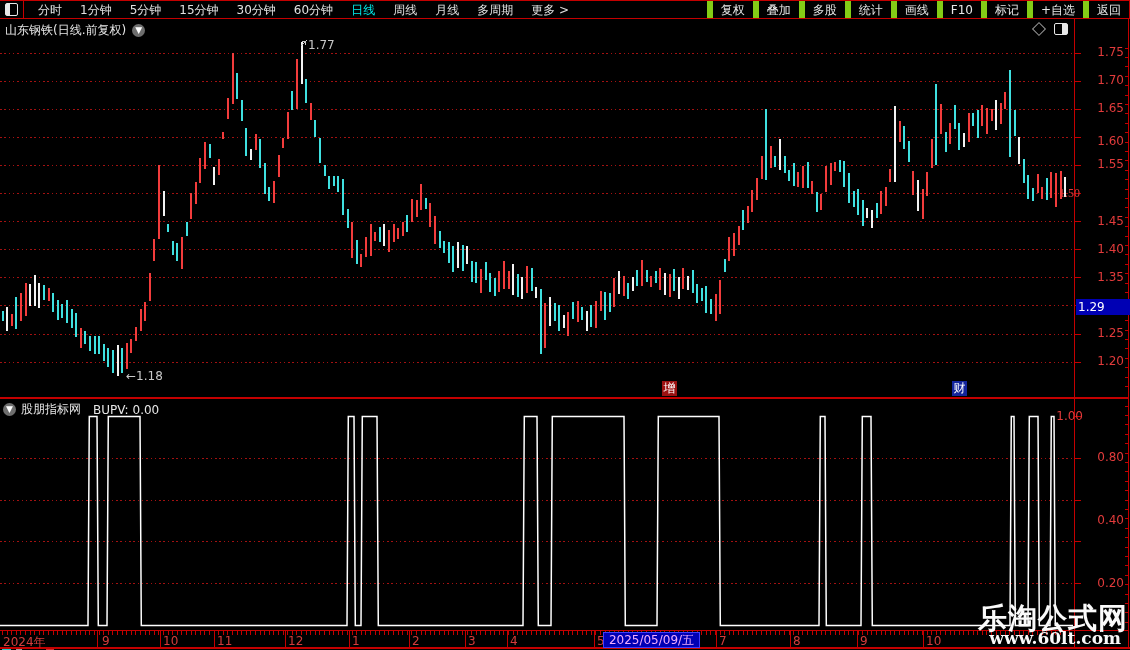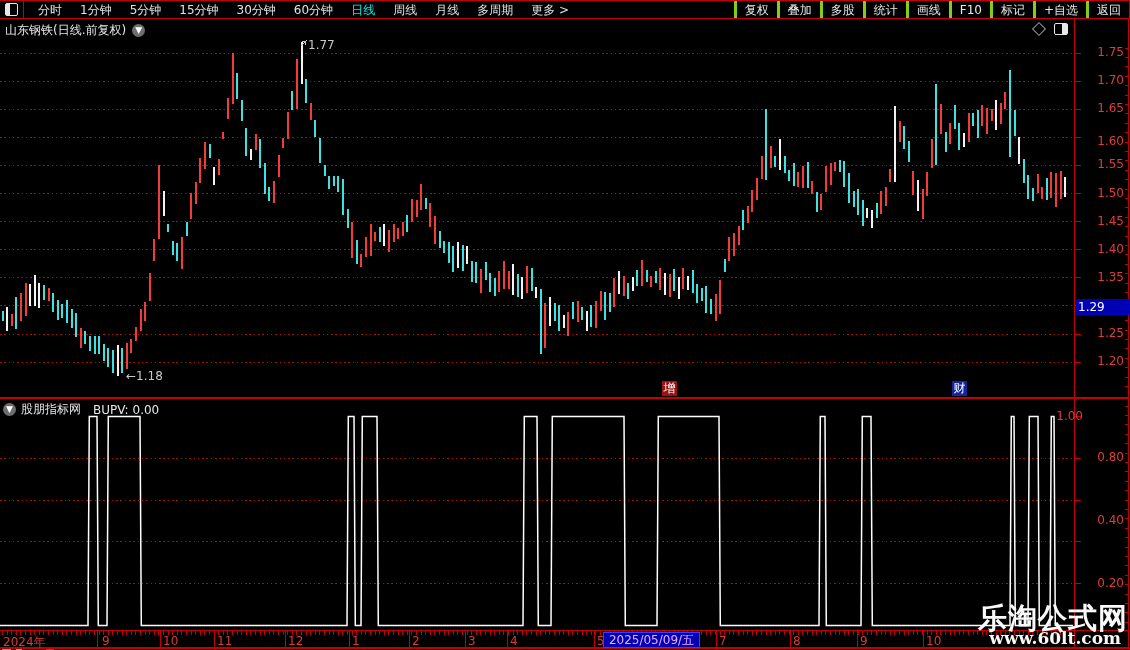--- a/index.html
+++ b/index.html
@@ -9,21 +9,21 @@
   #menubar{position:absolute;left:0;top:0;width:1130px;height:18px;
            border-top:1px solid #c40000;box-sizing:border-box;display:flex;align-items:center;}
   #win-icon-wrap{height:18px;display:flex;align-items:center;padding:0 5px;
                  border-right:1px solid #c40000;}
   #win-icon{width:11px;height:11px;border:1px solid #e8e8e8;border-radius:2px;position:relative;}
   #win-icon::after{content:"";position:absolute;left:0;top:0;width:4px;height:11px;background:#e8e8e8;}
   #menu-left{display:flex;height:18px;align-items:center;margin-left:5px;}
   .mi{padding:0 9px;line-height:18px;color:#e2e2e2;cursor:default;white-space:nowrap;}
   .mi.active{color:#00f0f0;}
   #menu-right{margin-left:auto;display:flex;height:18px;align-items:center;}
-  .mr{padding:0 8px;line-height:18px;color:#e8e8e8;border-left:3px solid #84cc16;white-space:nowrap;}
+  .mr{padding:0 8px;line-height:18px;color:#e8e8e8;border-left:6px solid #84cc16;white-space:nowrap;}
   .mr:last-child{border-right:1px solid #c40000;}
   
   #titlebar{position:absolute;left:5px;top:22px;display:flex;align-items:center;z-index:5;}
   #sub-header{position:absolute;left:3px;top:401px;display:flex;align-items:center;z-index:5;}
   .chev-circle{display:inline-block;width:13px;height:13px;border-radius:50%;background:#6e6e6e;
                color:#fff;font-size:9px;line-height:12px;text-align:center;margin-left:6px;}
   #sub-header .chev-circle{margin:0 5px 0 0;}
   .wtxt{color:#e6e6e6;}
   #bupv-label{margin-left:12px;}
   #bupv-value{margin-left:4px;}
@@ -693,21 +693,21 @@
   <div class="anno" id="anno-high" style="left: 308px; top: 38px;">1.77</div>
   <div class="anno" id="anno-low" style="left: 126px; top: 369px;">←1.18</div>
 
   <div id="wm1">乐淘公式网</div>
   <div id="wm2">www.60lt.com</div>
 <div class="ylab" style="left: 1078px; top: 45px;">1.75</div>
     <div class="ylab" style="left: 1078px; top: 73.1px;">1.70</div>
     <div class="ylab" style="left: 1078px; top: 101.2px;">1.65</div>
     <div class="ylab" style="left: 1078px; top: 134px; text-align: right;">1.60</div>
     <div class="ylab" style="left: 1078px; top: 157.4px;">1.55</div>
-    <div class="ylab" style="left: 1078px; top: 185.5px;">1.50</div>
+    <div class="ylab" style="left: 1034px; top: 185.5px; font-family: Liberation Serif, serif;">1.50</div>
     <div class="ylab" style="left: 1078px; top: 213.6px;">1.45</div>
     <div class="ylab" style="left: 1078px; top: 241.7px;">1.40</div>
     <div class="ylab" style="left: 1078px; top: 269.8px;">1.35</div>
     <div class="ylab" style="left: 1078px; top: 326px;">1.25</div>
     <div class="ylab" style="left: 1078px; top: 354.1px;">1.20</div>
     <div class="ylab" style="left: 1037px; top: 408.5px;">1.00</div>
     <div class="ylab" style="left: 1078px; top: 450.3px;">0.80</div>
     <div class="ylab" style="left: 1124px; top: 492.1px;">0.60</div>
     <div class="ylab" style="left: 1078px; top: 513px;">0.40</div>
     <div class="ylab" style="left: 1078px; top: 575.7px;">0.20</div>

